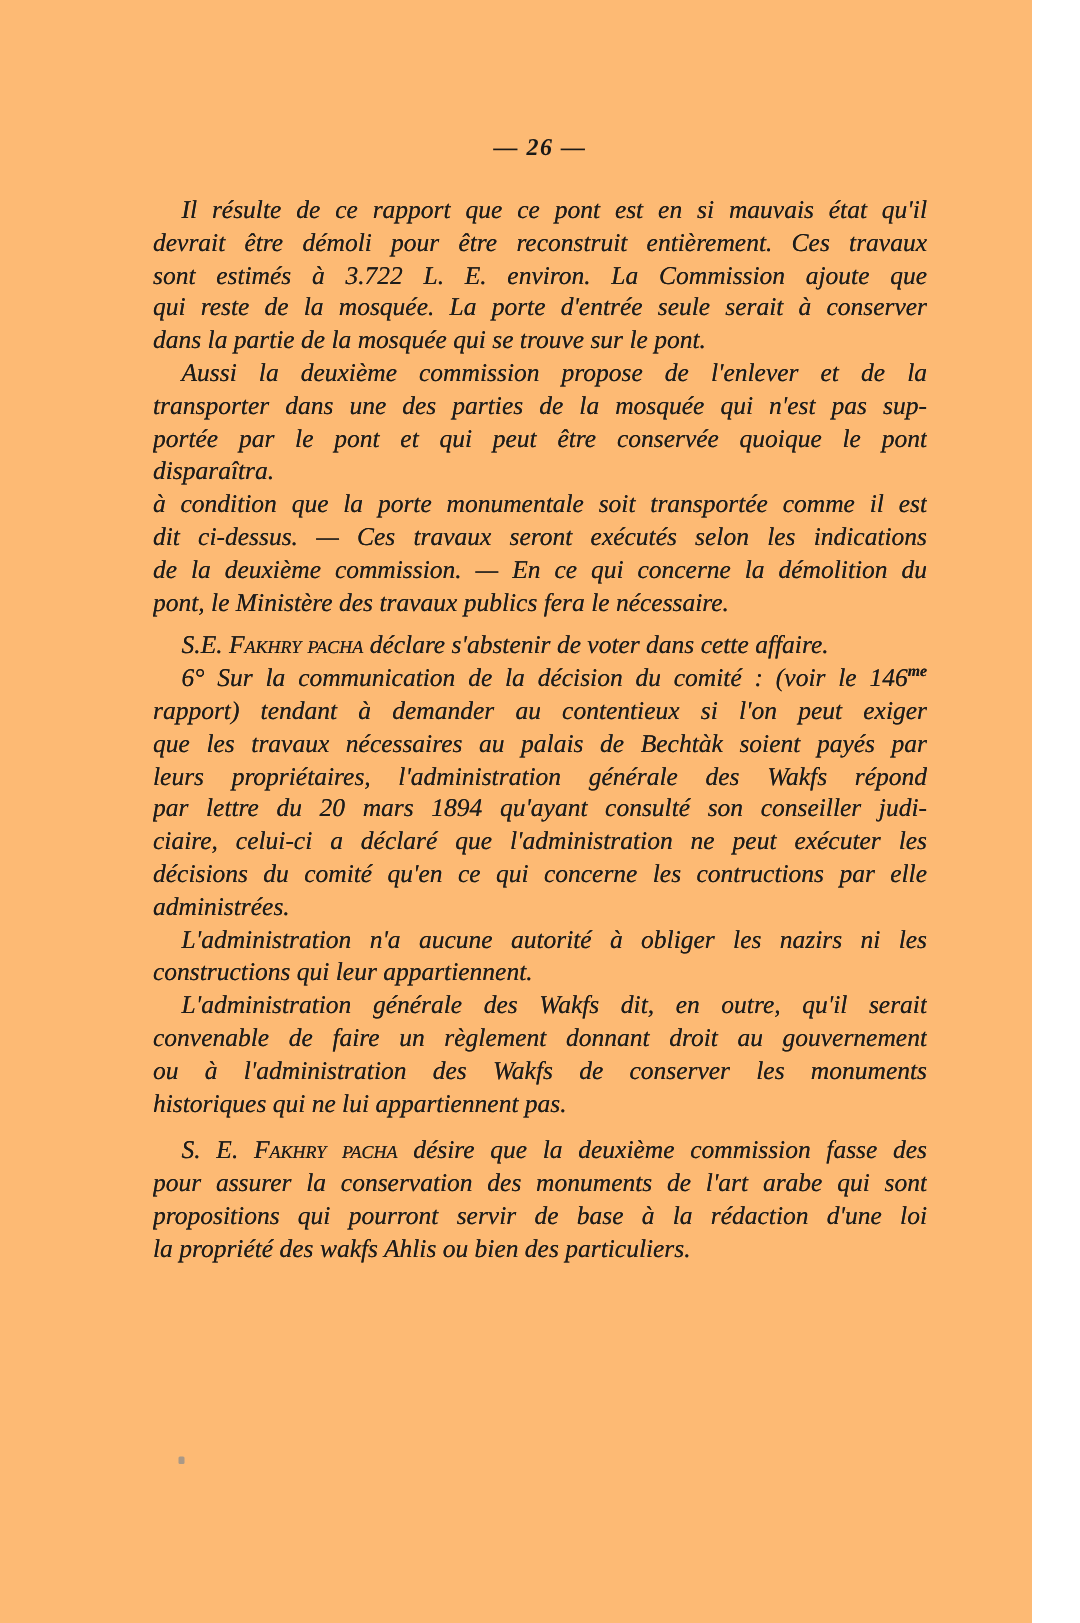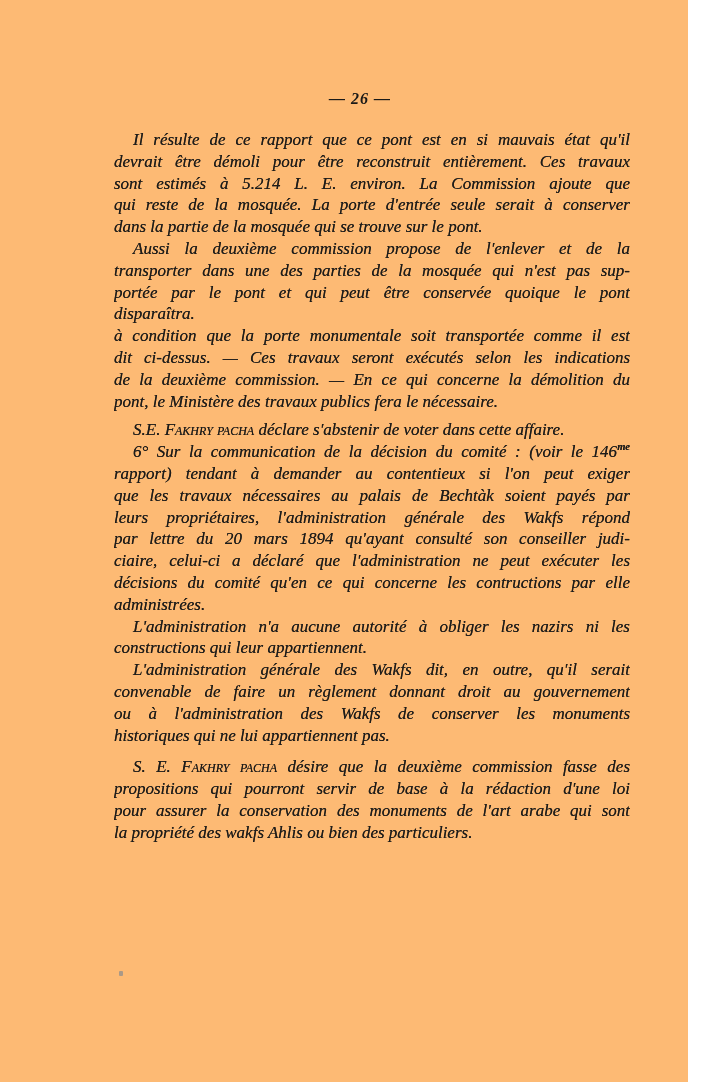--- a/index.html
+++ b/index.html
@@ -20,21 +20,21 @@
     position:absolute;
     top:90px;left:102px;width:516px;
     text-align:center;
     font-size:16px;
     font-weight:700;
     letter-spacing:1px;
     color:#1a1917;
   }
   .text-block{
     position:absolute;
-    top:129px;left:114px;width:516px;
+    top:129px;left:102px;width:516px;
     font-size:17px;
     text-shadow:0 0 0.3px rgba(25,24,22,0.85);
   }
   .para{margin:0;}
   .text-line{
     height:21.8px;
     line-height:21.8px;
     text-align:justify;
     text-align-last:justify;
     overflow:hidden;
@@ -64,21 +64,21 @@
 </head>
 <body>
 
 <div class="page">
   <div class="page-number">— 26 —</div>
 
   <div class="text-block">
       <div class="para">
         <div class="text-line indent"><span>Il résulte de ce rapport que ce pont est en si mauvais état qu'il</span></div>
         <div class="text-line"><span>devrait être démoli pour être reconstruit entièrement. Ces travaux</span></div>
-        <div class="text-line"><span>sont estimés à 5.214 L. E. environ. La Commission ajoute que</span></div>
+        <div class="text-line"><span>sont estimés à 3.722 L. E. environ. La Commission ajoute que</span></div>
         <div class="text-line"><span>qui reste de la mosquée. La porte d'entrée seule serait à conserver</span></div>
         <div class="text-line last"><span>dans la partie de la mosquée qui se trouve sur le pont.</span></div>
       </div>
       <div class="para">
         <div class="text-line indent"><span>Aussi la deuxième commission propose de l'enlever et de la</span></div>
         <div class="text-line"><span>transporter dans une des parties de la mosquée qui n'est pas sup-</span></div>
         <div class="text-line"><span>portée par le pont et qui peut être conservée quoique le pont</span></div>
         <div class="text-line last"><span>disparaîtra.</span></div>
       </div>
       <div class="para">
@@ -105,20 +105,20 @@
         <div class="text-line last"><span>constructions qui leur appartiennent.</span></div>
       </div>
       <div class="para">
         <div class="text-line indent"><span>L'administration générale des Wakfs dit, en outre, qu'il serait</span></div>
         <div class="text-line"><span>convenable de faire un règlement donnant droit au gouvernement</span></div>
         <div class="text-line"><span>ou à l'administration des Wakfs de conserver les monuments</span></div>
         <div class="text-line last"><span>historiques qui ne lui appartiennent pas.</span></div>
       </div>
       <div class="para" style="margin-top: 10px;">
         <div class="text-line indent"><span>S. E. </span><span class="smallcaps">Fakhry pacha</span><span> désire que la deuxième commission fasse des</span></div>
+        <div class="text-line"><span>pour assurer la conservation des monuments de l'art arabe qui sont</span></div>
         <div class="text-line"><span>propositions qui pourront servir de base à la rédaction d'une loi</span></div>
-        <div class="text-line"><span>pour assurer la conservation des monuments de l'art arabe qui sont</span></div>
         <div class="text-line last"><span>la propriété des wakfs Ahlis ou bien des particuliers.</span></div>
       </div>
     </div>
 
   <div class="ink-speck"></div>
 </div>
 
 </body></html>

